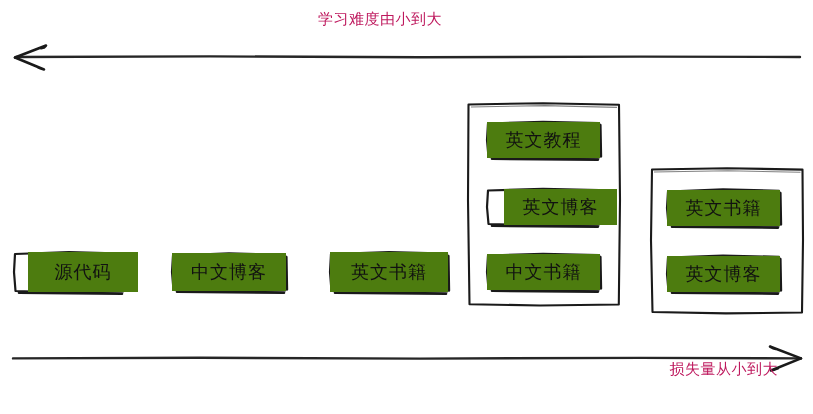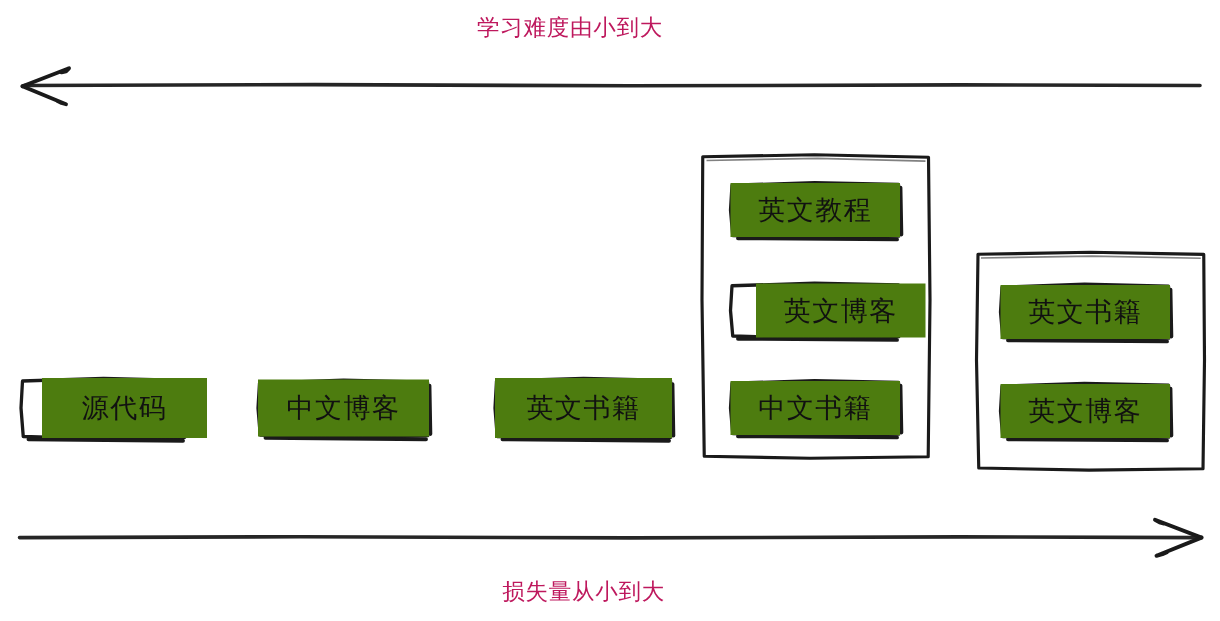--- a/index.html
+++ b/index.html
@@ -32,23 +32,23 @@
     user-select: none;
   }
   #top-label {
     left: 0;
     top: 8px;
     width: 760px;
     text-align: center;
   }
   #bottom-label {
     left: 0;
-    top: 384px;
+    top: 358px;
     width: 778px;
-    text-align: center;
+    text-align: right;
   }
   .node {
     position: absolute;
     box-sizing: border-box;
     background: #4d7c0f;
     border: 1.6px solid #1a1a1a;
     display: flex;
     align-items: center;
     justify-content: center;
     font-size: 18px;

